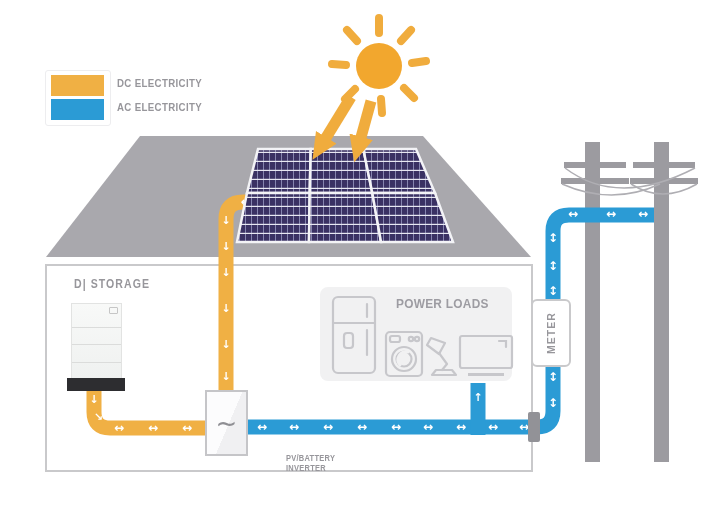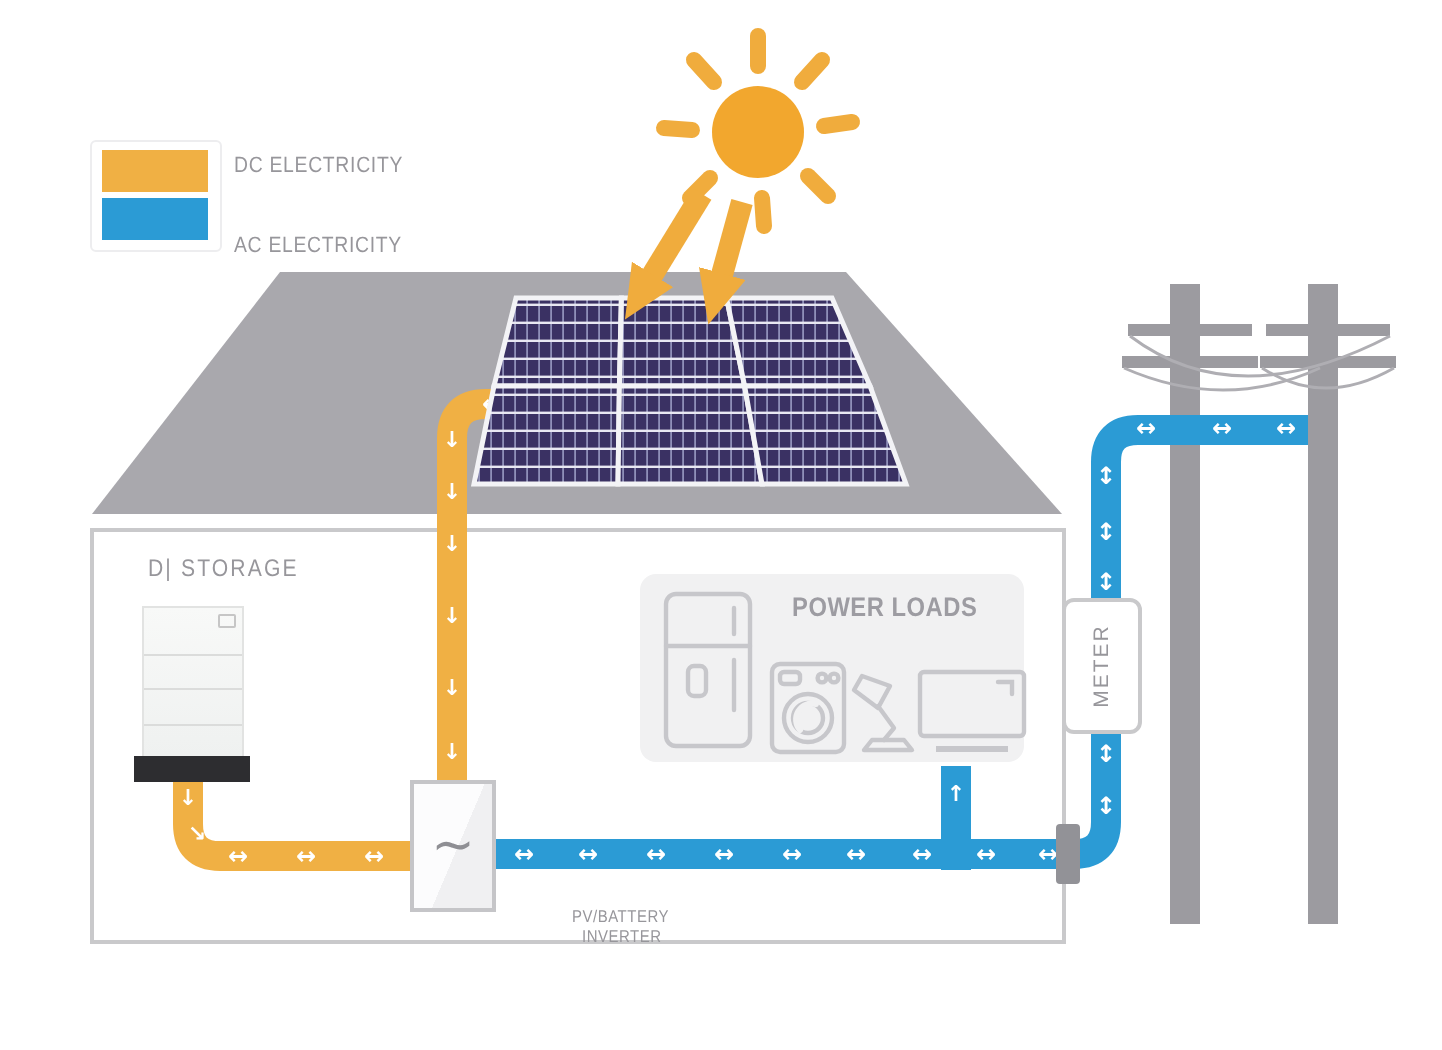--- a/index.html
+++ b/index.html
@@ -9,25 +9,25 @@
   .house{position:absolute;left:45px;top:264px;width:488px;height:208px;box-sizing:border-box;
          border:2px solid #C9C9CB;background:#fff;z-index:1;}
   .scene{position:absolute;left:0;top:0;z-index:2;}
   .ovl{position:absolute;z-index:3;}
   
   .legend-card{left:45px;top:70px;width:64px;height:54px;background:#fff;
                border:1px solid #EDEDEF;border-radius:3px;}
   .swatch{position:absolute;left:5px;width:53px;height:21px;}
   .swatch.dc{top:4px;background:#F0B044;}
   .swatch.ac{top:28px;background:#2B9BD5;}
-  .lbl{color:#97969B;font-weight:normal;white-space:nowrap;text-align:center;}
+  .lbl{color:#97969B;font-weight:bold;white-space:nowrap;}
   .cond{display:inline-block;transform:scaleX(.88);transform-origin:0 50%;}
   .legend-lbl{font-size:11px;letter-spacing:.4px;}
   .legend-dc{left:117px;top:77px;}
-  .legend-ac{left:117px;top:117px;}
+  .legend-ac{left:117px;top:101px;}
   
   .storage-lbl{left:74px;top:277px;font-size:12px;letter-spacing:1.2px;}
   .battery{left:71px;top:303px;width:51px;height:76px;box-sizing:border-box;
            background:linear-gradient(#F8F9F8,#EFF1F0);border:1px solid #E2E3E2;}
   .bat-mod{box-sizing:border-box;border-bottom:1px solid #DBDCDB;position:relative;}
   .bat-mod:last-child{border-bottom:none;}
   .bat-ind{position:absolute;right:3px;top:3px;width:7px;height:5px;border:1px solid #C6C6C6;border-radius:1px;}
   .bat-base{left:67px;top:378px;width:58px;height:13px;background:#2D2D30;}
   
   .loads-box{left:320px;top:287px;width:192px;height:94px;background:#F1F1F2;border-radius:8px;}

